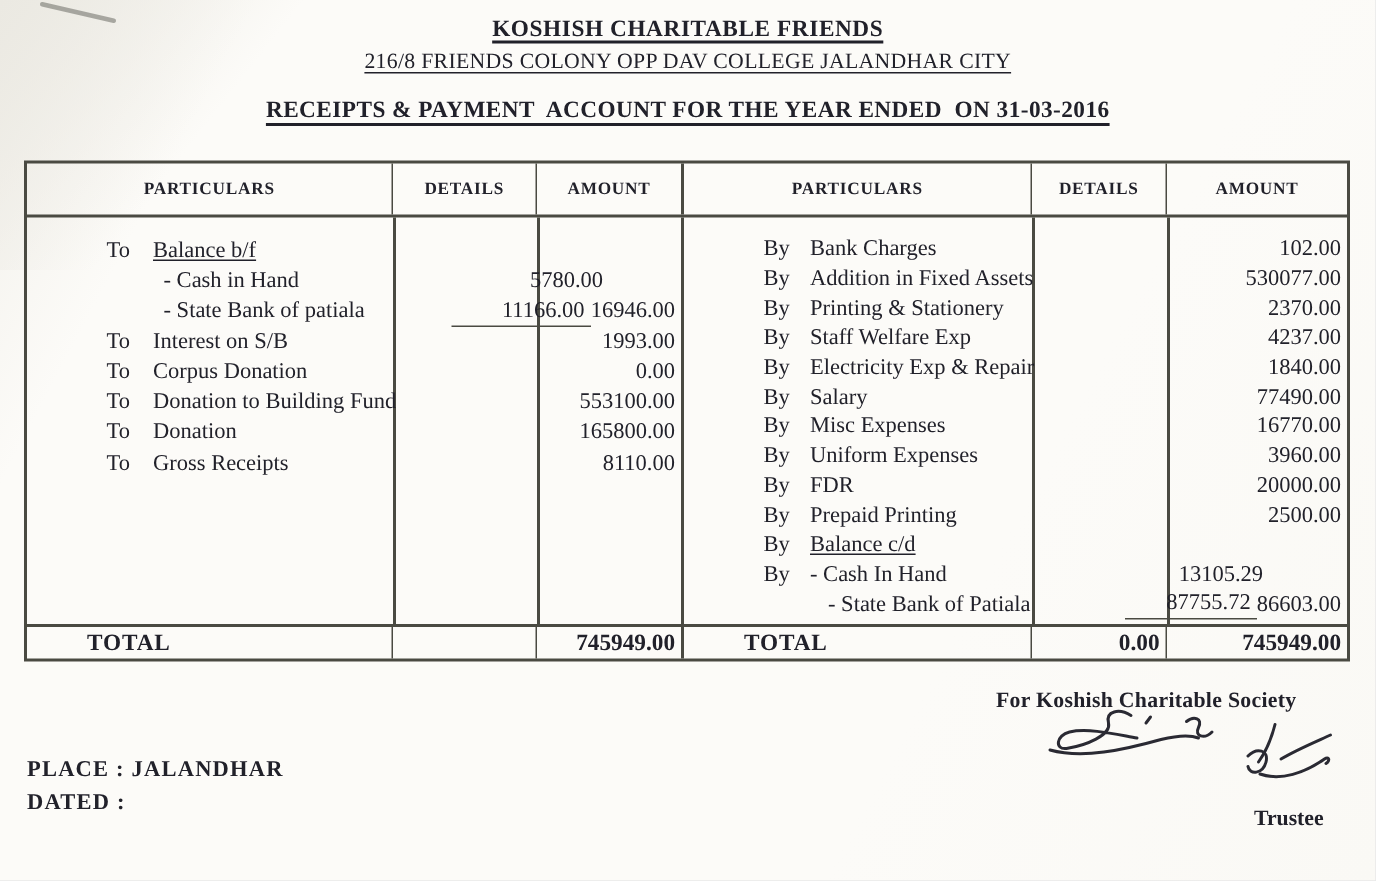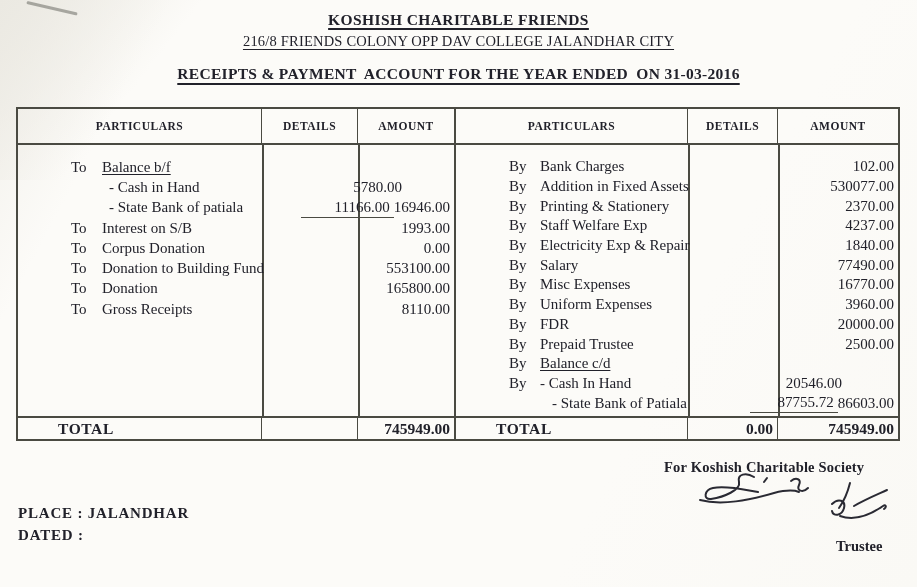--- a/index.html
+++ b/index.html
@@ -239,39 +239,39 @@
               <div class="c-part">
                 <span class="pre">By</span>
                 <span class="lab">FDR</span>
               </div>
               <div class="c-det"></div>
               <div class="c-amt">20000.00</div>
             </div>
             <div class="trow">
               <div class="c-part">
                 <span class="pre">By</span>
-                <span class="lab">Prepaid Trustee</span>
+                <span class="lab">Prepaid Printing</span>
               </div>
               <div class="c-det"></div>
               <div class="c-amt">2500.00</div>
             </div>
             <div class="trow">
               <div class="c-part">
                 <span class="pre">By</span>
                 <span class="lab ul">Balance c/d</span>
               </div>
               <div class="c-det"></div>
               <div class="c-amt"></div>
             </div>
             <div class="trow">
               <div class="c-part">
                 <span class="pre">By</span>
                 <span class="lab">- Cash In Hand</span>
               </div>
-              <div class="c-det">20546.00</div>
+              <div class="c-det">13105.29</div>
               <div class="c-amt"></div>
             </div>
             <div class="trow">
               <div class="c-part">
                 <span class="pre"></span>
                 <span class="lab ind2">- State Bank of Patiala</span>
               </div>
               <div class="c-det rule">87755.72</div>
               <div class="c-amt">86603.00</div>
             </div>

